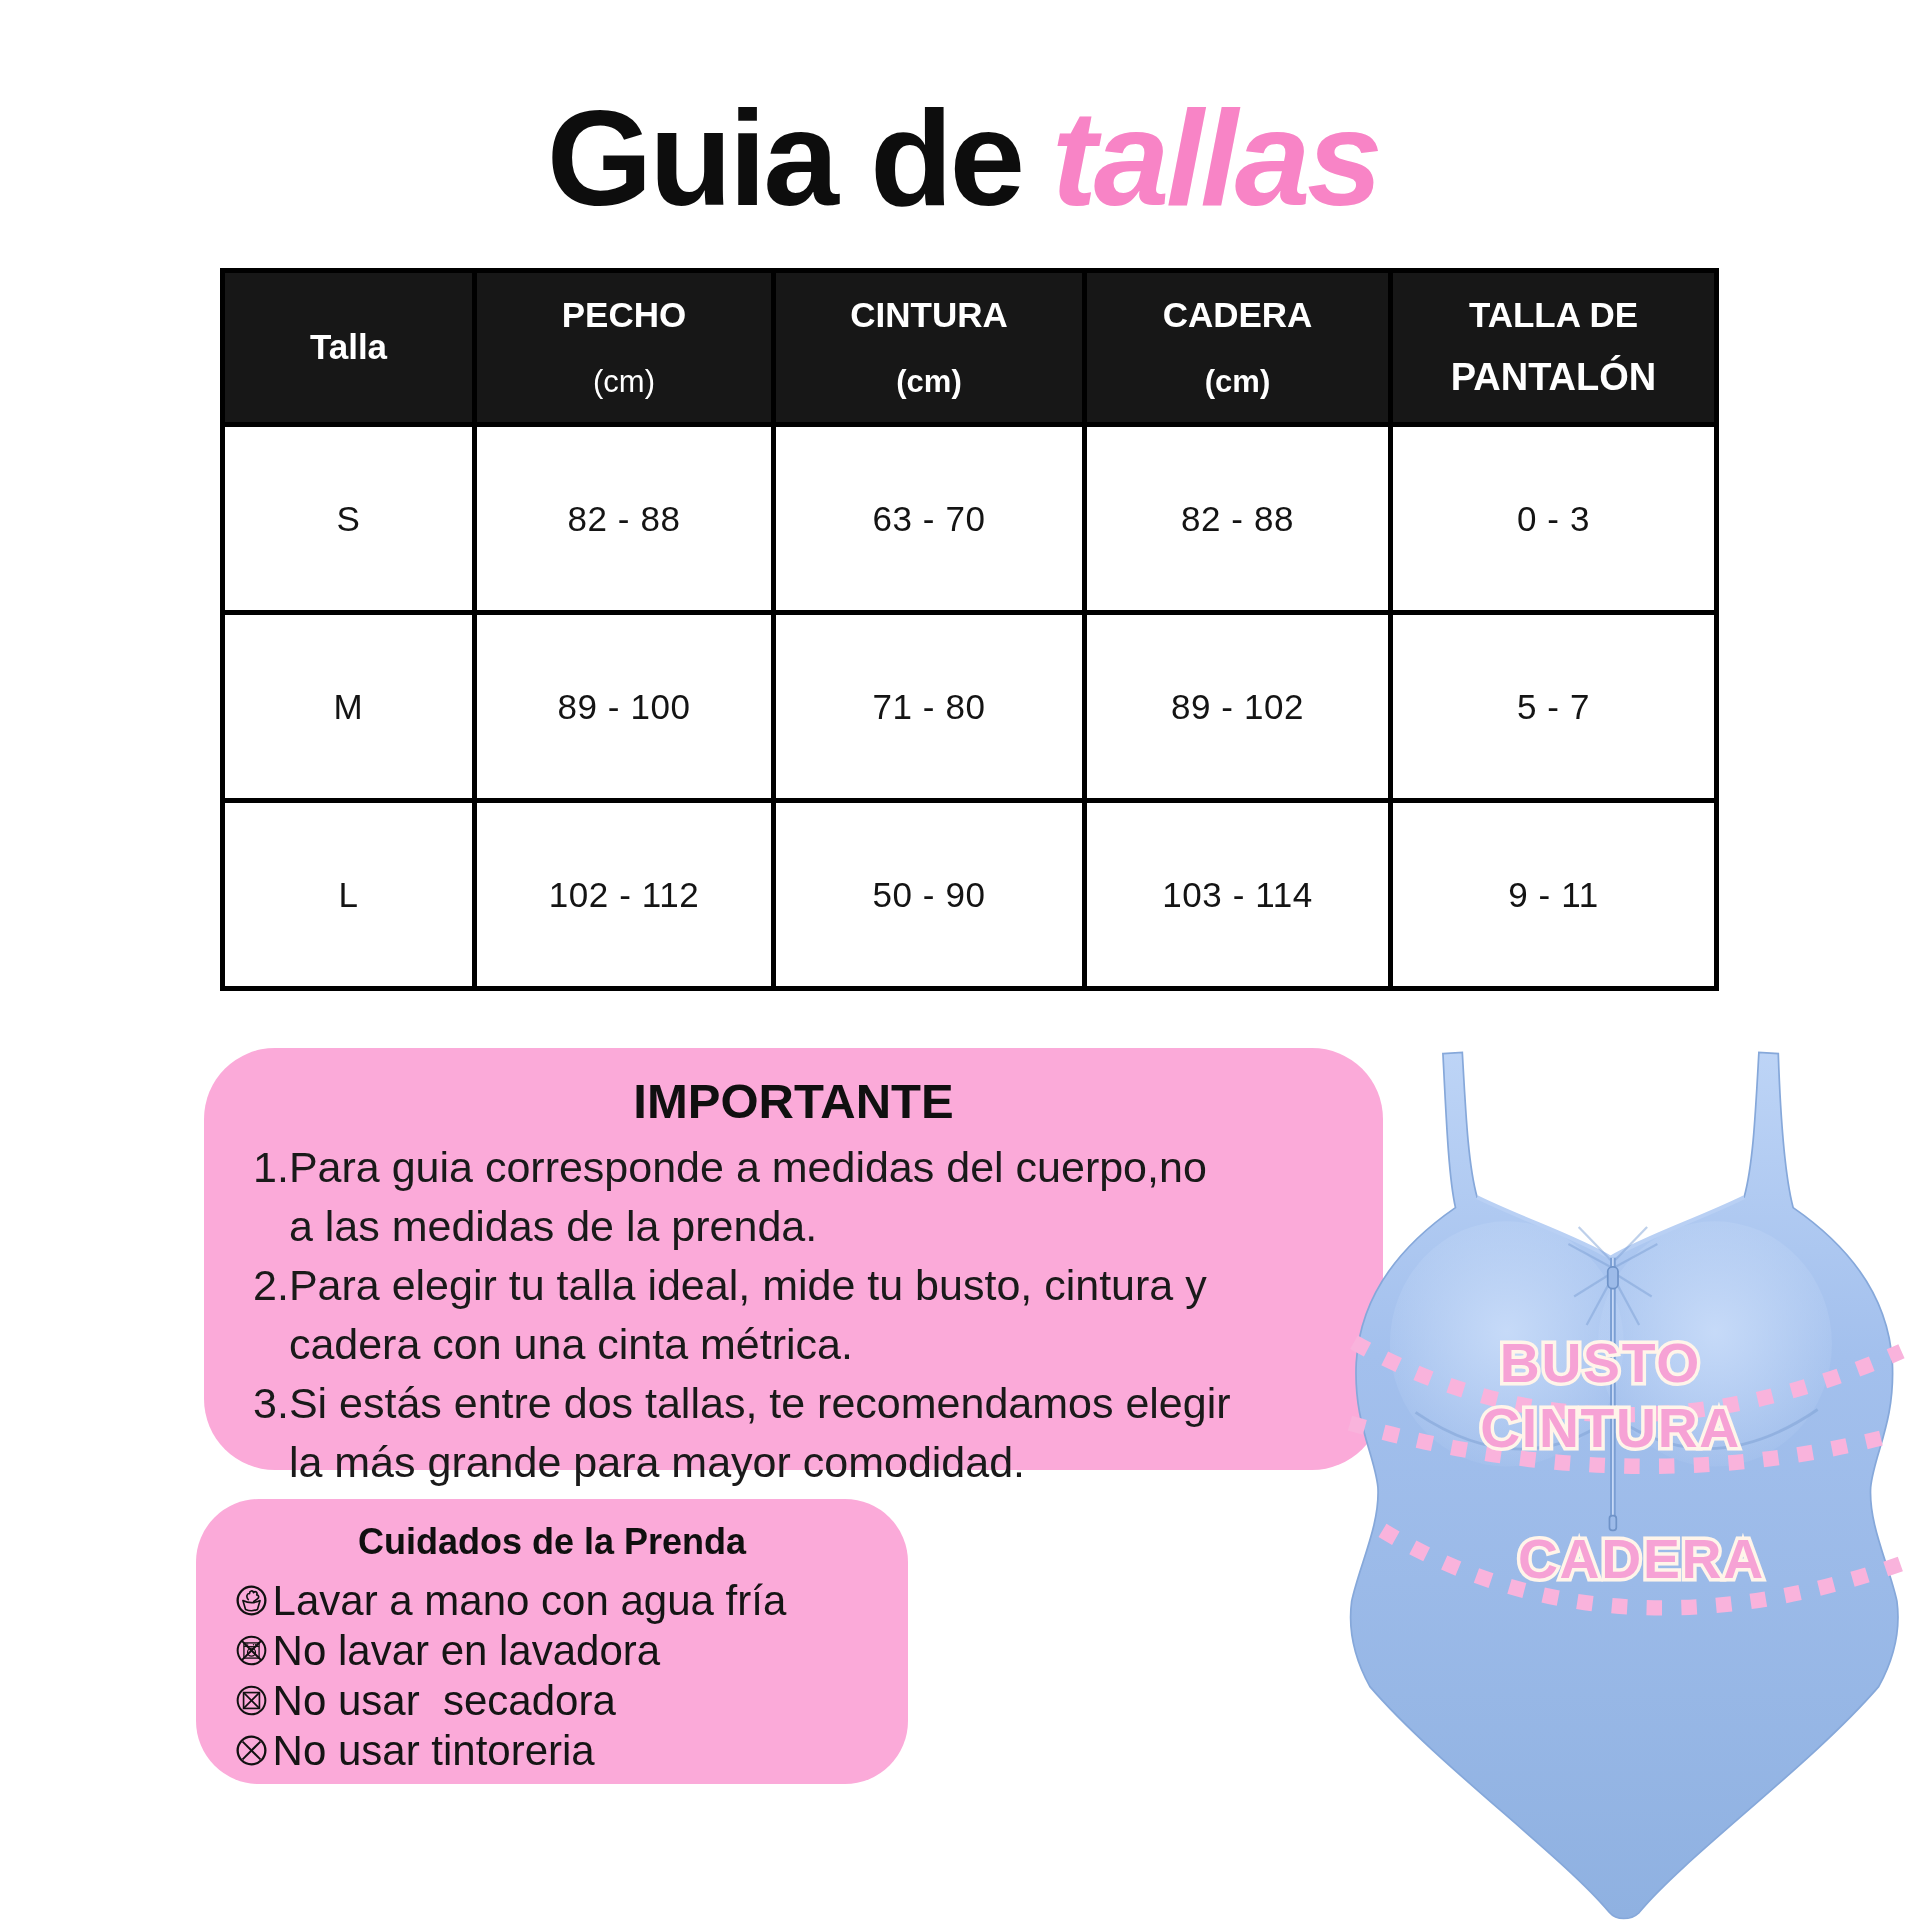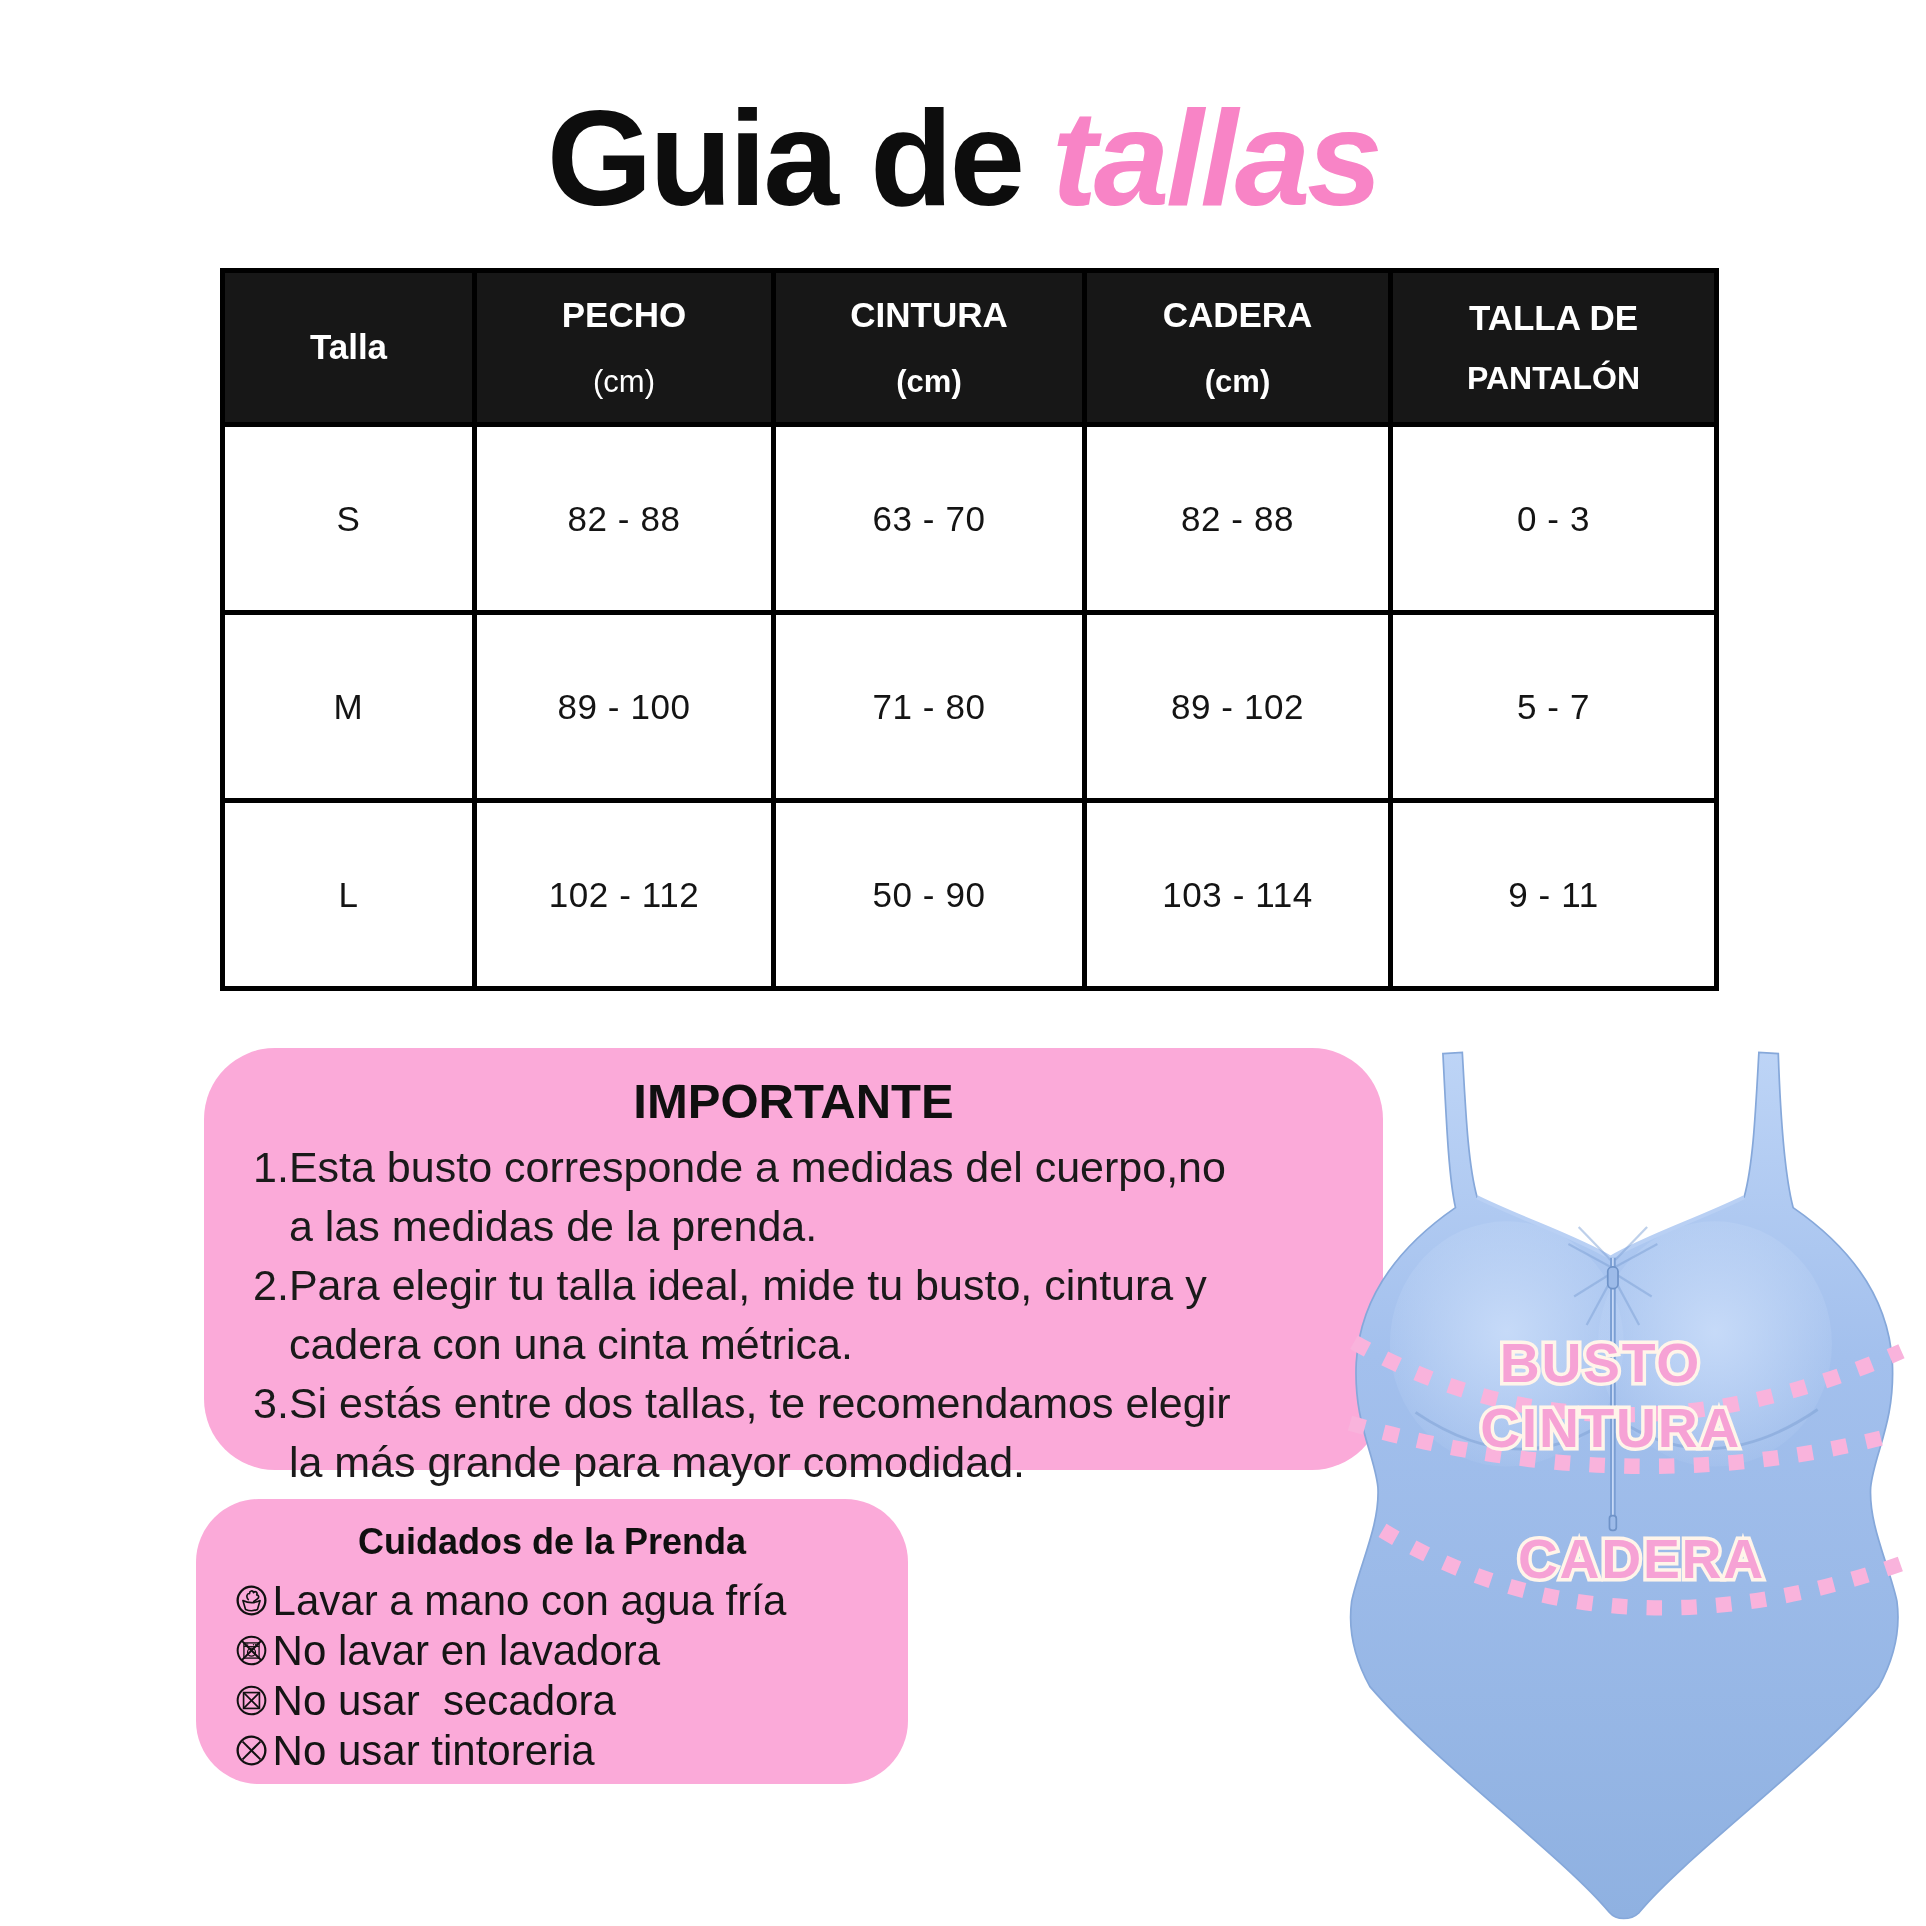--- a/index.html
+++ b/index.html
@@ -18,21 +18,21 @@
   table.size-table{
     position:absolute;left:220px;top:268px;width:1494px;
     border-collapse:collapse;table-layout:fixed;background:#fff;
   }
   .size-table th,.size-table td{border:5.7px solid #000;text-align:center;vertical-align:middle;padding:0;}
   .size-table thead tr{height:154px;}
   .size-table tbody tr{height:188px;}
   .size-table th{background:#171717;color:#ffffff;font-size:35px;font-weight:bold;line-height:1.1;}
   .size-table th .h2{display:block;margin-top:31px;font-size:31px;}
   .size-table th.c-pecho .h2{font-weight:normal;}
-  .size-table th.c-pantalon .h2{font-size:32px;margin-top:23px;}
+  .size-table th.c-pantalon .h2{font-size:38px;margin-top:23px;}
   .size-table td{font-size:35px;font-weight:normal;color:#141414;letter-spacing:0.6px;}
   
   .panel{position:absolute;background:#fbaad9;}
   .important-box{left:204px;top:1048px;width:1179px;height:422px;border-radius:71px;}
   .important-title{margin:25px 0 0 0;text-align:center;font-size:49px;font-weight:bold;color:#101010;}
   .important-list{margin:9px 0 0 0;padding:0 31px 0 49px;list-style:none;font-size:43px;color:#1a1a1a;}
   .important-item{display:flex;align-items:flex-start;}
   .important-item .num{flex:0 0 auto;line-height:59px;}
   .important-item .txt{line-height:59px;}
   .important-item .txt .line{display:block;}
@@ -112,21 +112,21 @@
     </tr>
   </tbody>
 </table>
 
 <div class="panel important-box">
   <div class="important-title">IMPORTANTE</div>
   <ol class="important-list">
     <li class="important-item">
       <span class="num">1.</span>
       <span class="txt">
-        <span class="line">Esta busto corresponde a medidas del cuerpo,no</span>
+        <span class="line">Para guia corresponde a medidas del cuerpo,no</span>
         <span class="line">a las medidas de la prenda.</span>
       </span>
     </li>
     <li class="important-item">
       <span class="num">2.</span>
       <span class="txt">
         <span class="line">Para elegir tu talla ideal, mide tu busto, cintura y</span>
         <span class="line">cadera con una cinta métrica.</span>
       </span>
     </li>

